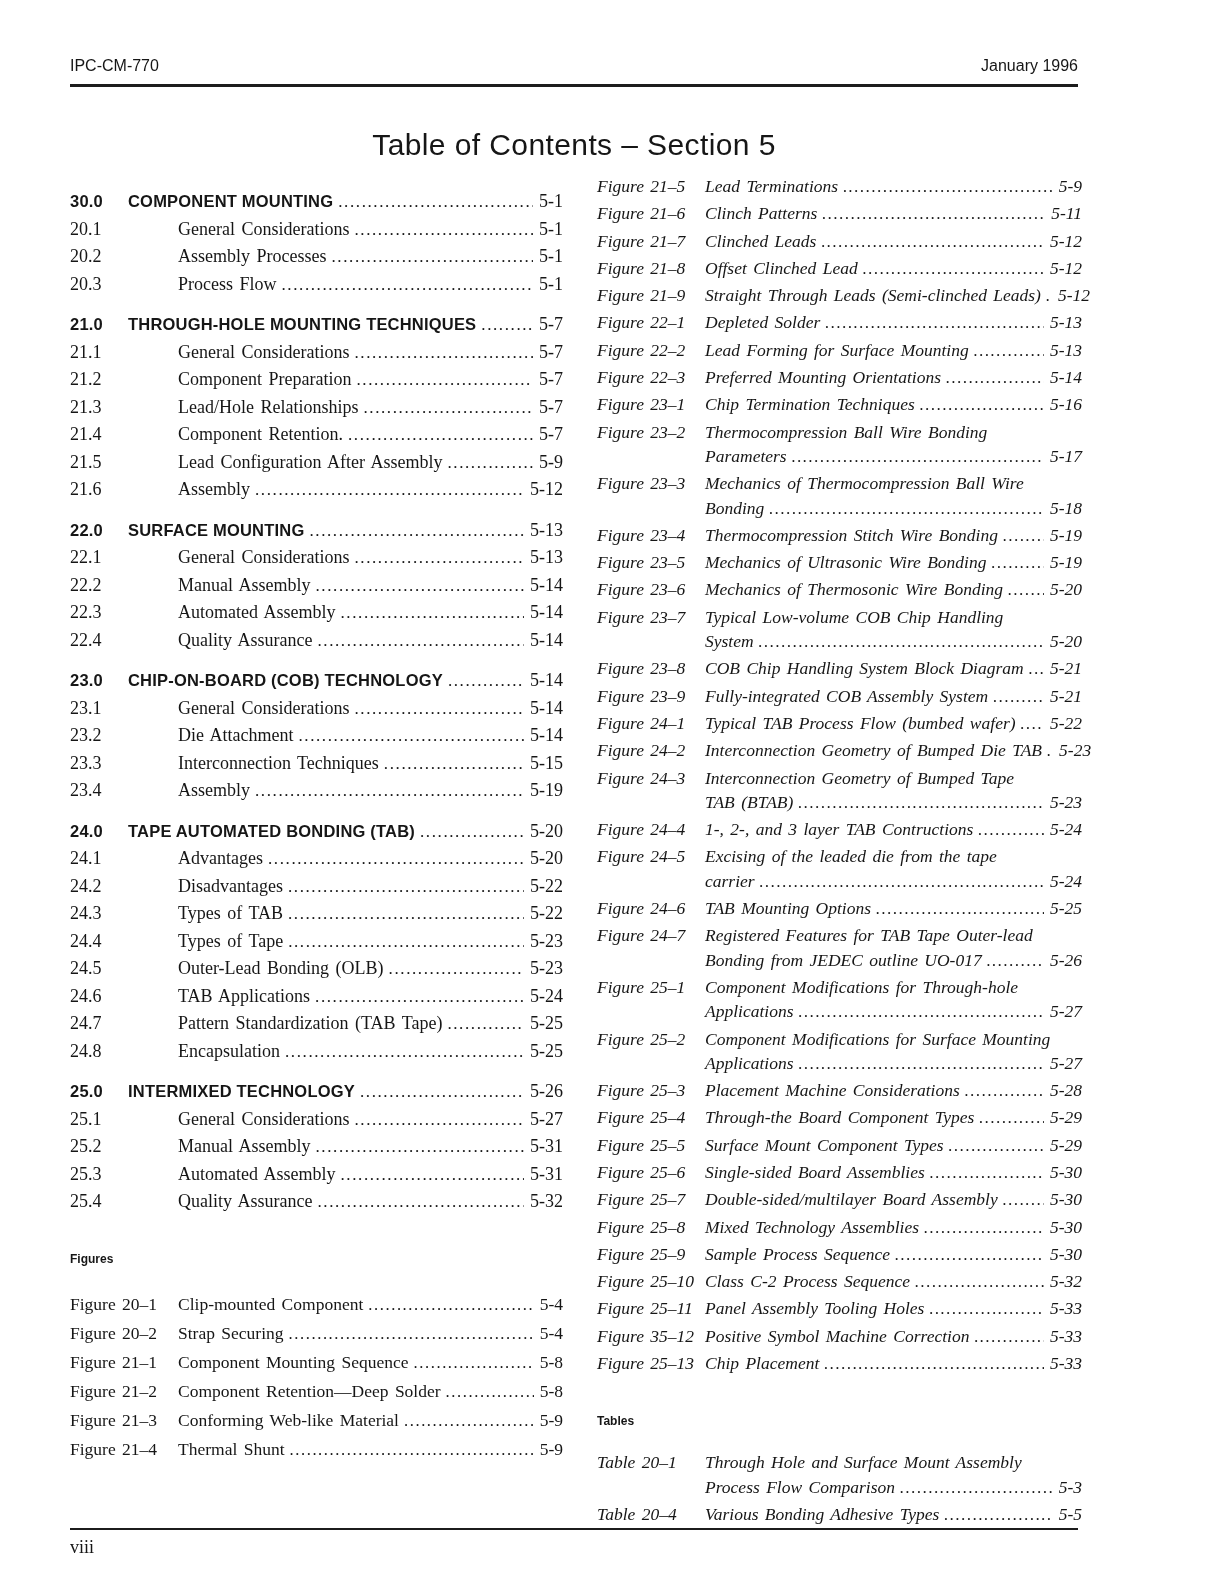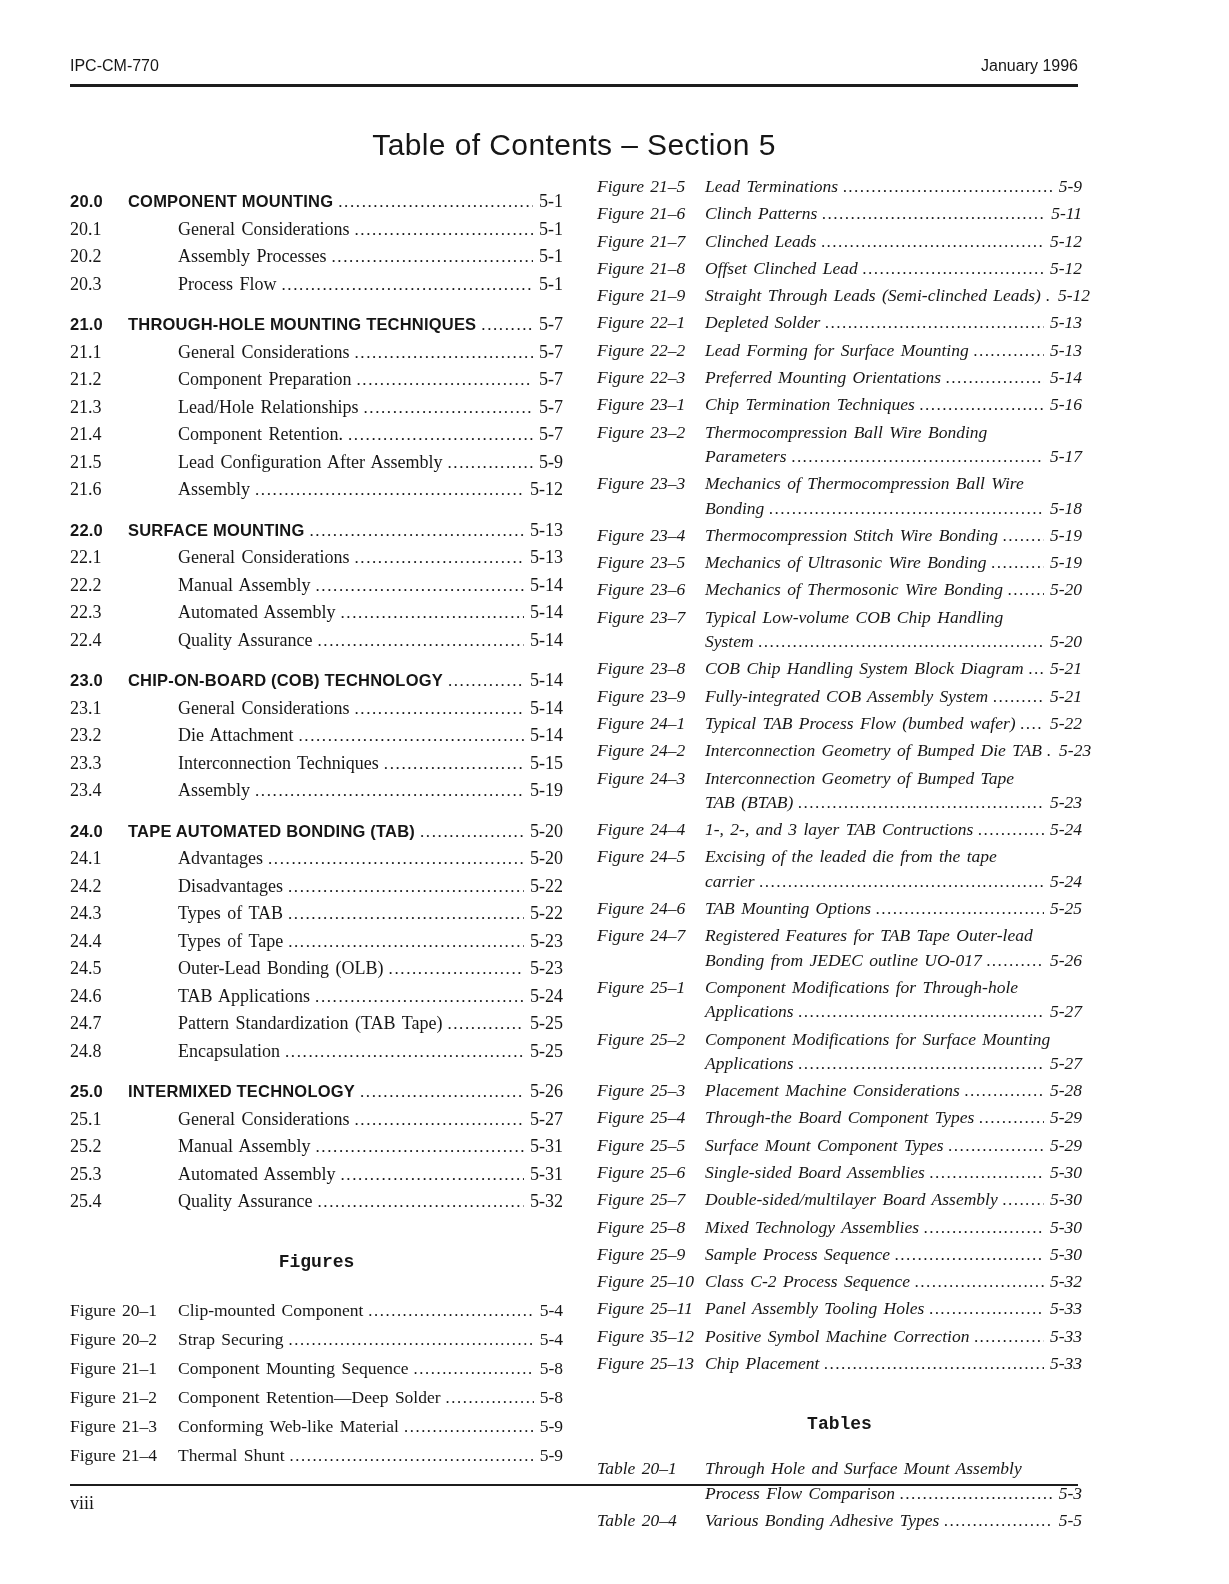--- a/index.html
+++ b/index.html
@@ -67,42 +67,42 @@
   }
   .dots::after{content:"..........................................................................................................................................";}
   .pg{
     flex-shrink:0;padding-left:4px;
     font-family:var(--serif);font-weight:normal;font-size:18px;
     letter-spacing:0;word-spacing:0;
   }
 
   
   .list-heading{
-    text-align:center;
-    font-family:Liberation Mono, monospace;font-weight:bold;font-size:18px;
+    text-align:left;
+    font-family:Liberation Sans, sans-serif;font-weight:bold;font-size:12px;
   }
   .col-left .list-heading{margin:36px 0 24px 0;}
   .col-right .list-heading{margin:38px 0 22px 0;}
   .fig-entry{
     display:flex;align-items:baseline;
     font-family:var(--serif);font-size:17.5px;
     word-spacing:2px;
   }
   .col-left .fig-entry{line-height:28px;}
   .col-right .fig-entry{line-height:24.3px;margin-bottom:2px;font-style:italic;}
   .fig-num{width:108px;flex-shrink:0;white-space:nowrap;}
   .fig-body{flex:1;min-width:0;}
   .fig-cont{white-space:nowrap;}
   .fig-last{display:flex;align-items:baseline;}
   .fig-text{white-space:nowrap;}
   .fig-entry .pg{font-size:17.5px;}
   .fig-entry .dots{font-size:16.5px;}
 
   
-  .footer{position:absolute;left:70px;right:151px;top:1484px;}
+  .footer{position:absolute;left:70px;right:151px;top:1528px;}
   .frule{height:2px;background:#1c1c1c;}
   .folio{
     margin-top:7px;
     font-family:var(--serif);font-size:18px;
   }
 </style>
 </head>
 <body>
 
 <div class="page">
@@ -113,21 +113,21 @@
   </div>
   <div class="hrule"></div>
 
   <div class="title">Table of Contents – Section 5</div>
 
   <div class="columns">
     <div class="col-left">
       <div id="sections">
           <div class="sec-group">
             <div class="sec-row head">
-              <span class="sec-num">20.0</span>
+              <span class="sec-num">30.0</span>
               <span class="sec-label">COMPONENT MOUNTING</span>
               <span class="dots"></span>
               <span class="pg">5-1</span>
             </div>
             <div class="sec-row sub">
               <span class="sec-num">20.1</span>
               <span class="sec-label">General Considerations</span>
               <span class="dots"></span>
               <span class="pg">5-1</span>
             </div>

